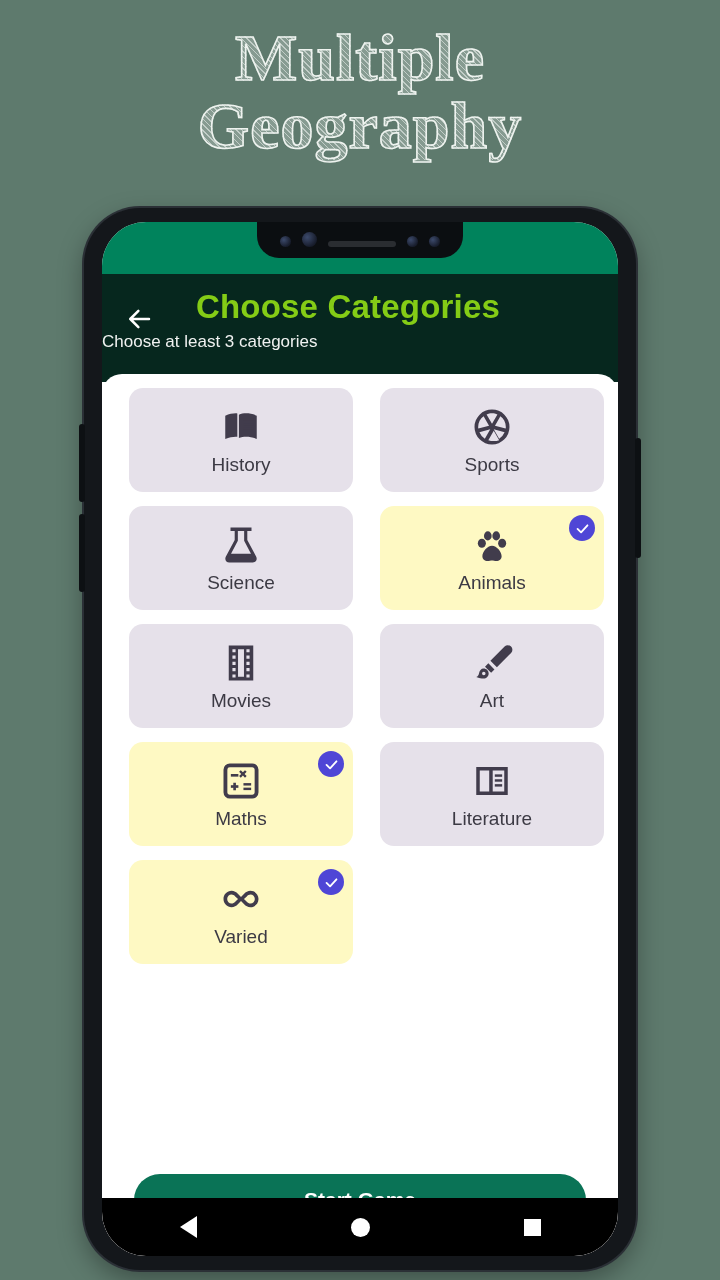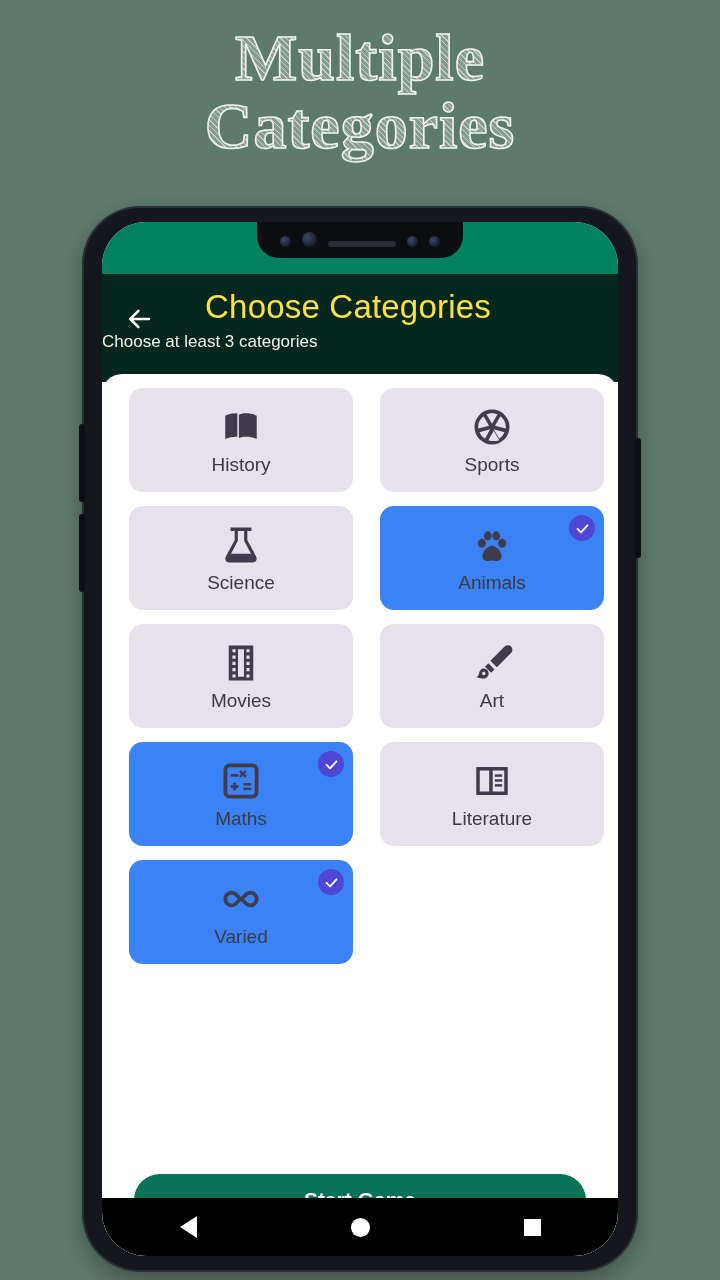--- a/index.html
+++ b/index.html
@@ -78,21 +78,21 @@
   .appbar{
     position:absolute;left:0;top:52px;width:516px;height:108px;
     background:#06271e;
   }
   .back-arrow{
     position:absolute;left:22px;top:30px;width:30px;height:30px;
     cursor:pointer;
   }
   .appbar-title{
     position:absolute;left:0;top:14px;width:492px;text-align:center;
-    color:#fde047;font-size:33px;font-weight:400;letter-spacing:.2px;
+    color:#84cc16;font-size:33px;font-weight:700;letter-spacing:.2px;
   }
   .appbar-sub{
     position:absolute;left:0;top:58px;width:516px;
     color:#f0f2f1;font-size:17px;font-weight:400;
   }
 
   .sheet{
     position:absolute;left:0;top:152px;width:516px;height:882px;
     background:#ffffff;border-radius:20px 20px 0 0;
   }
@@ -103,21 +103,21 @@
     display:grid;grid-template-columns:1fr 1fr;
     gap:14px 14px;padding:0 8px;box-sizing:border-box;
   }
   .cat-card{
     position:relative;
     height:104px;border-radius:14px;
     background:#e6e1ea;
     display:flex;flex-direction:column;align-items:center;justify-content:center;
     gap:6px;cursor:pointer;margin-left:13px;
   }
-  .cat-card.selected{background:#3b82f6;}
+  .cat-card.selected{background:#fef9c3;}
   .cat-icon{
     width:44px;height:44px;display:flex;align-items:center;justify-content:center;
     color:#413c4c;
   }
   .cat-icon svg{width:42px;height:42px;display:block;fill:#413c4c;}
   .cat-label{
     font-size:19px;color:#3c3a44;font-weight:400;line-height:20px;
   }
   .check-badge{
     position:absolute;right:9px;top:9px;
@@ -144,21 +144,21 @@
   .nav-btn{width:60px;height:36px;display:flex;align-items:center;justify-content:center;cursor:pointer;}
   .nav-back{width:0;height:0;border-top:11px solid transparent;border-bottom:11px solid transparent;border-right:17px solid #fff;}
   .nav-home{width:19px;height:19px;border-radius:50%;background:#fff;}
   .nav-recent{width:17px;height:17px;background:#fff;}
 </style>
 </head>
 <body>
 
 <div class="promo-title">
   <span class="line">Multiple</span>
-  <span class="line">Categories</span>
+  <span class="line">Geography</span>
 </div>
 
 <div class="phone">
   <div class="btn-vol-up"></div>
   <div class="btn-vol-dn"></div>
   <div class="btn-power"></div>
 
   <div class="phone-inner">
     <div class="screen">
 

